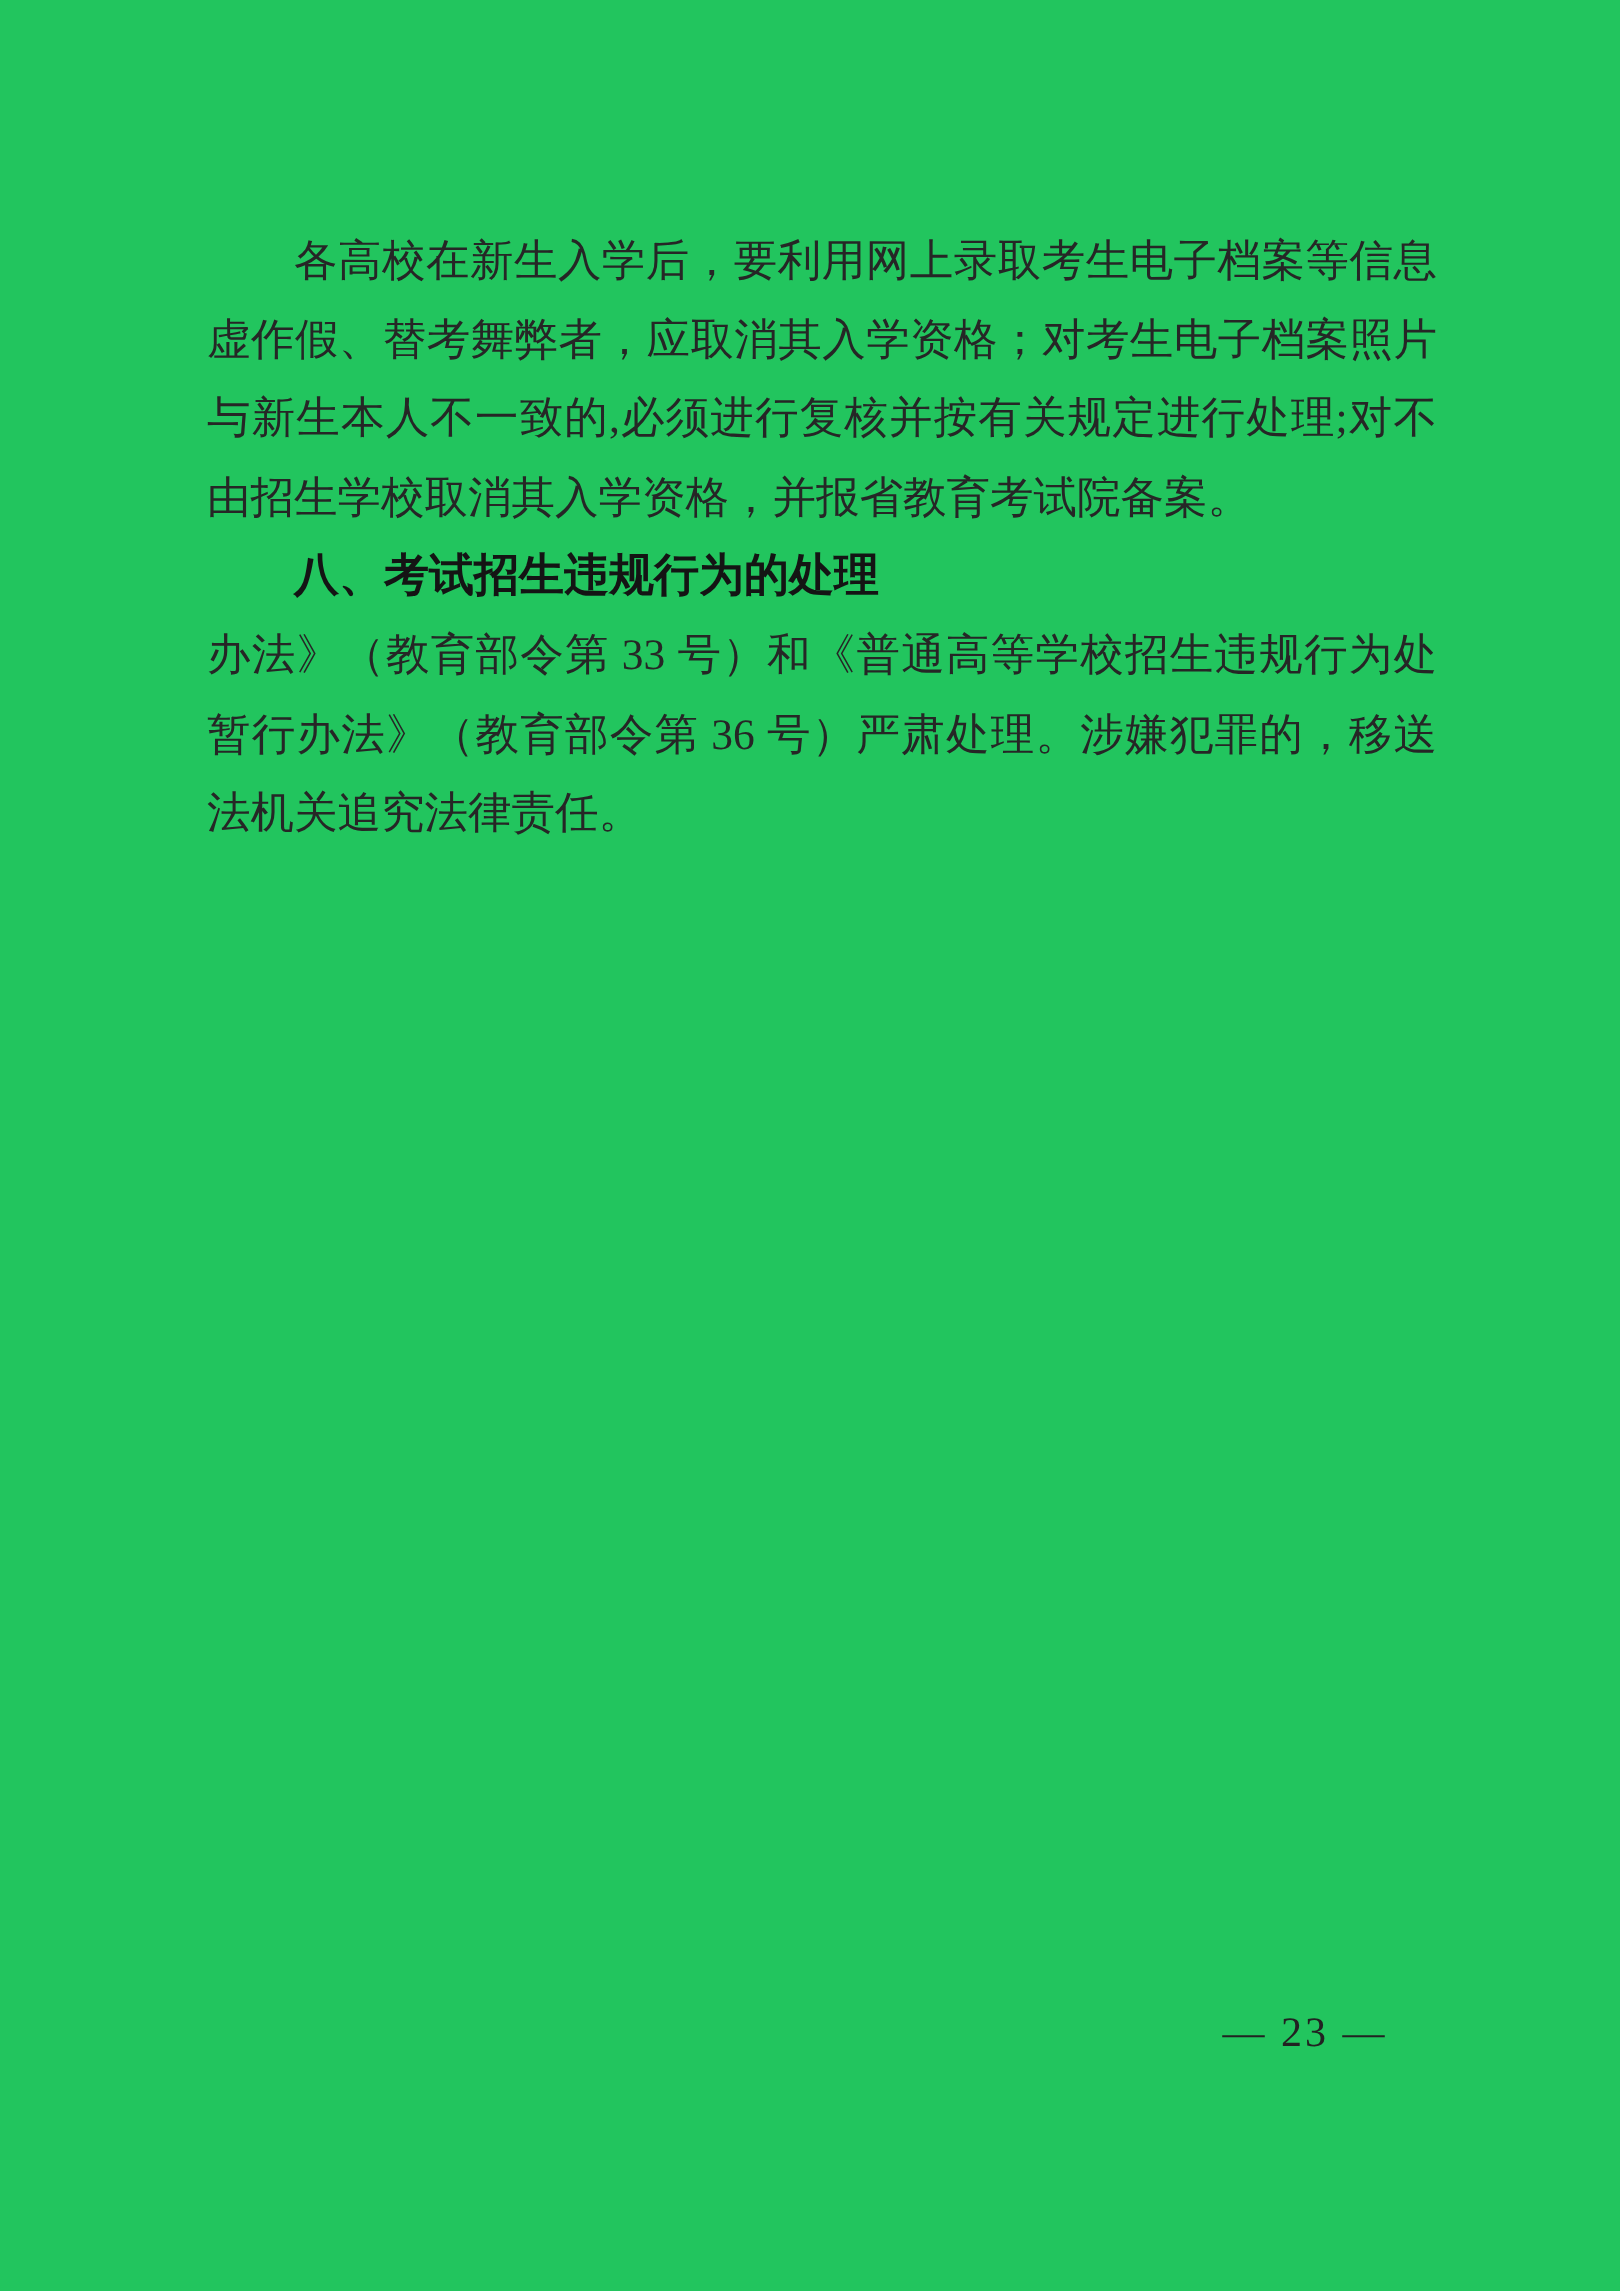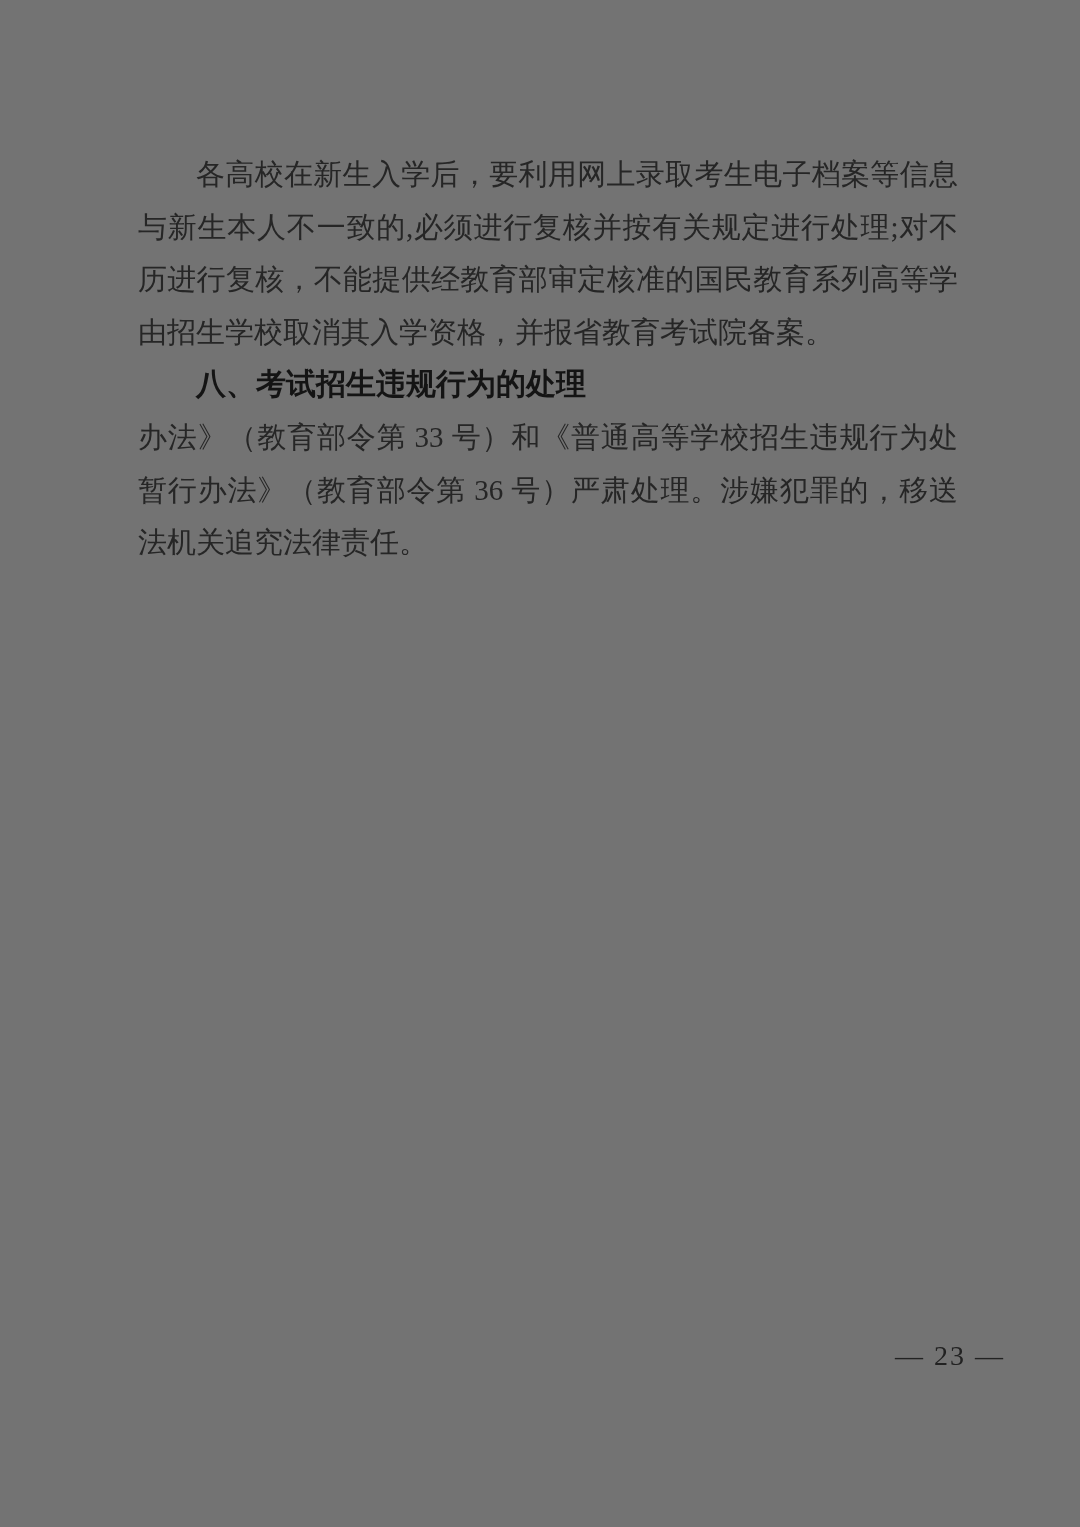--- a/index.html
+++ b/index.html
@@ -4,21 +4,21 @@
 <style>
   html, body {
     margin: 0;
     padding: 0;
     background: #ffffff;
   }
   .page {
     position: relative;
     width: 1080px;
     height: 1527px;
-    background: #737373;
+    background: #22c55e;
     overflow: hidden;
     font-family: "Liberation Serif", "DejaVu Serif", serif;
   }
   .content {
     position: absolute;
     left: 138px;
     top: 148px;
     width: 820px;
   }
   .line {
@@ -48,41 +48,41 @@
     height: 52.6px;
     color: #141414;
     text-indent: 58px;
     text-align: left;
     text-align-last: left;
     -moz-text-align-last: left;
     overflow: hidden;
   }
   .page-number {
     position: absolute;
-    left: 880px;
+    left: 800px;
     top: 1340px;
     width: 140px;
     font-family: "Liberation Serif", "DejaVu Serif", serif;
     font-size: 28px;
     color: #222222;
     letter-spacing: 2px;
     text-align: center;
     white-space: nowrap;
   }
 </style>
 </head>
 <body>
 
 <div class="page">
 
   <div class="content">
 
     <div class="line first">各高校在新生入学后，要利用网上录取考生电子档案等信息</div>
+    <div class="line">虚作假、替考舞弊者，应取消其入学资格；对考生电子档案照片</div>
     <div class="line">与新生本人不一致的,必须进行复核并按有关规定进行处理;对不</div>
-    <div class="line">历进行复核，不能提供经教育部审定核准的国民教育系列高等学</div>
     <div class="line para-end">由招生学校取消其入学资格，并报省教育考试院备案。</div>
 
     <div class="heading">八、考试招生违规行为的处理</div>
 
     <div class="line">办法》（教育部令第 33 号）和《普通高等学校招生违规行为处理</div>
     <div class="line">暂行办法》（教育部令第 36 号）严肃处理。涉嫌犯罪的，移送司</div>
     <div class="line para-end">法机关追究法律责任。</div>
 
   </div>
 

